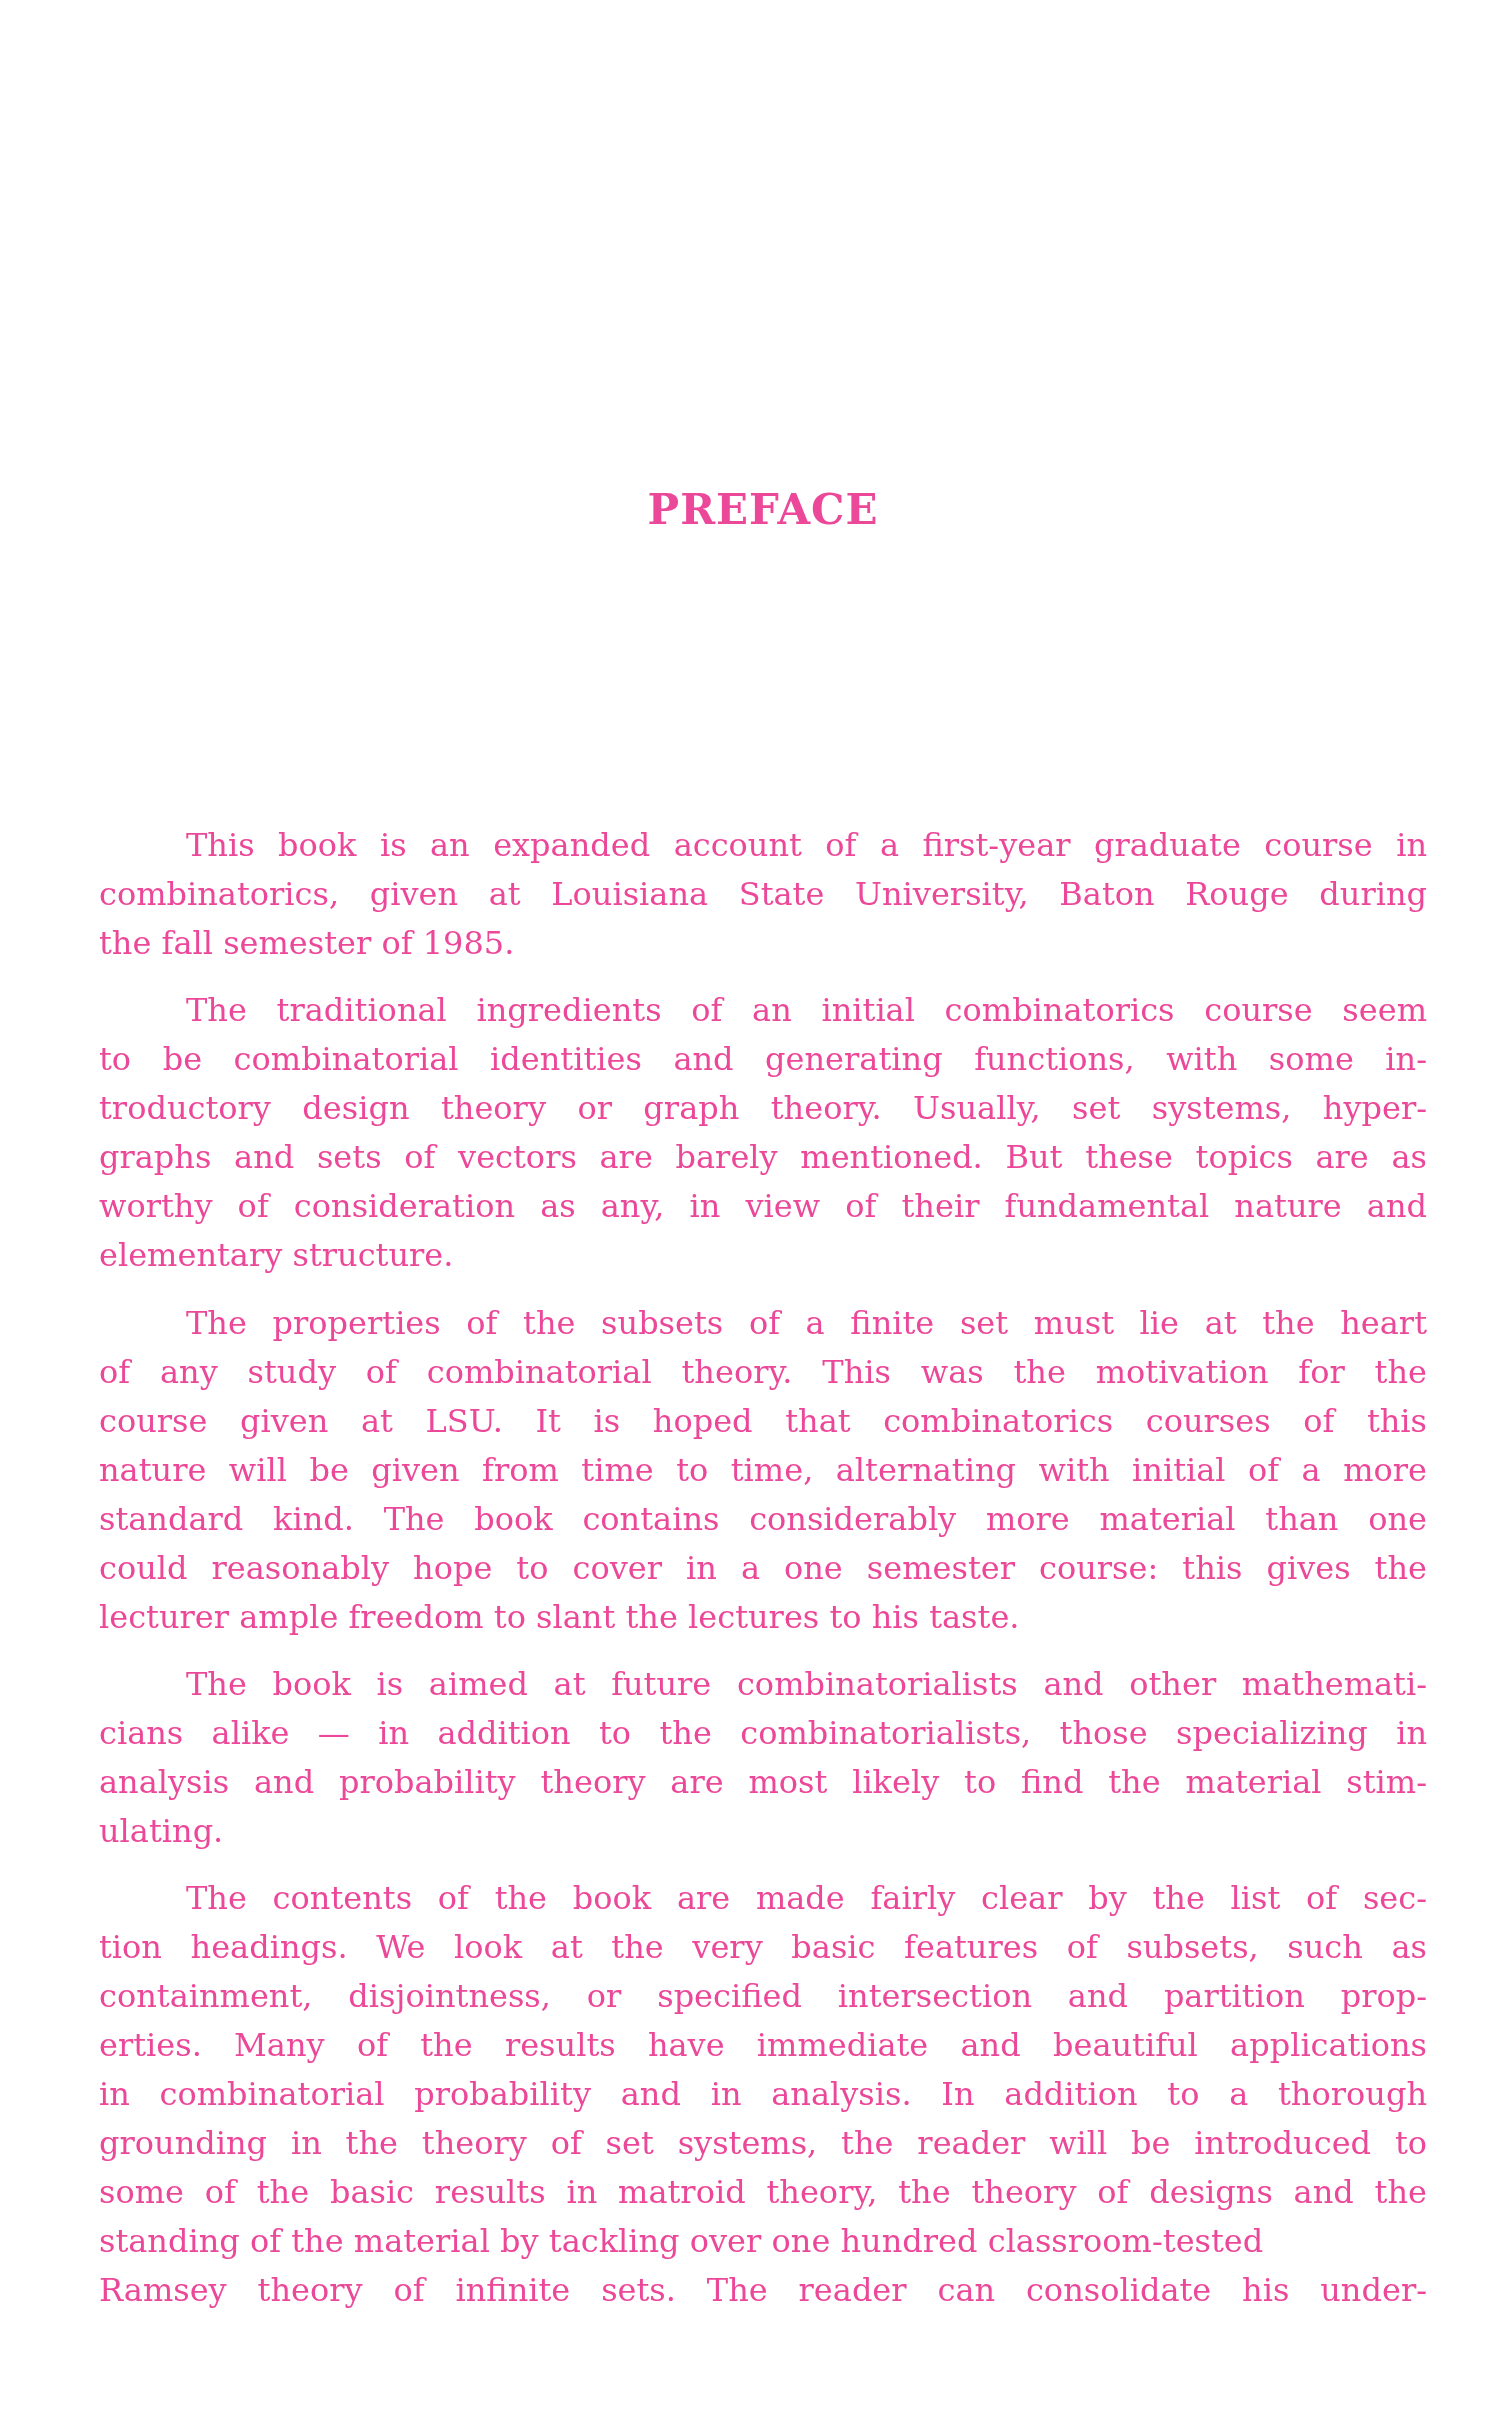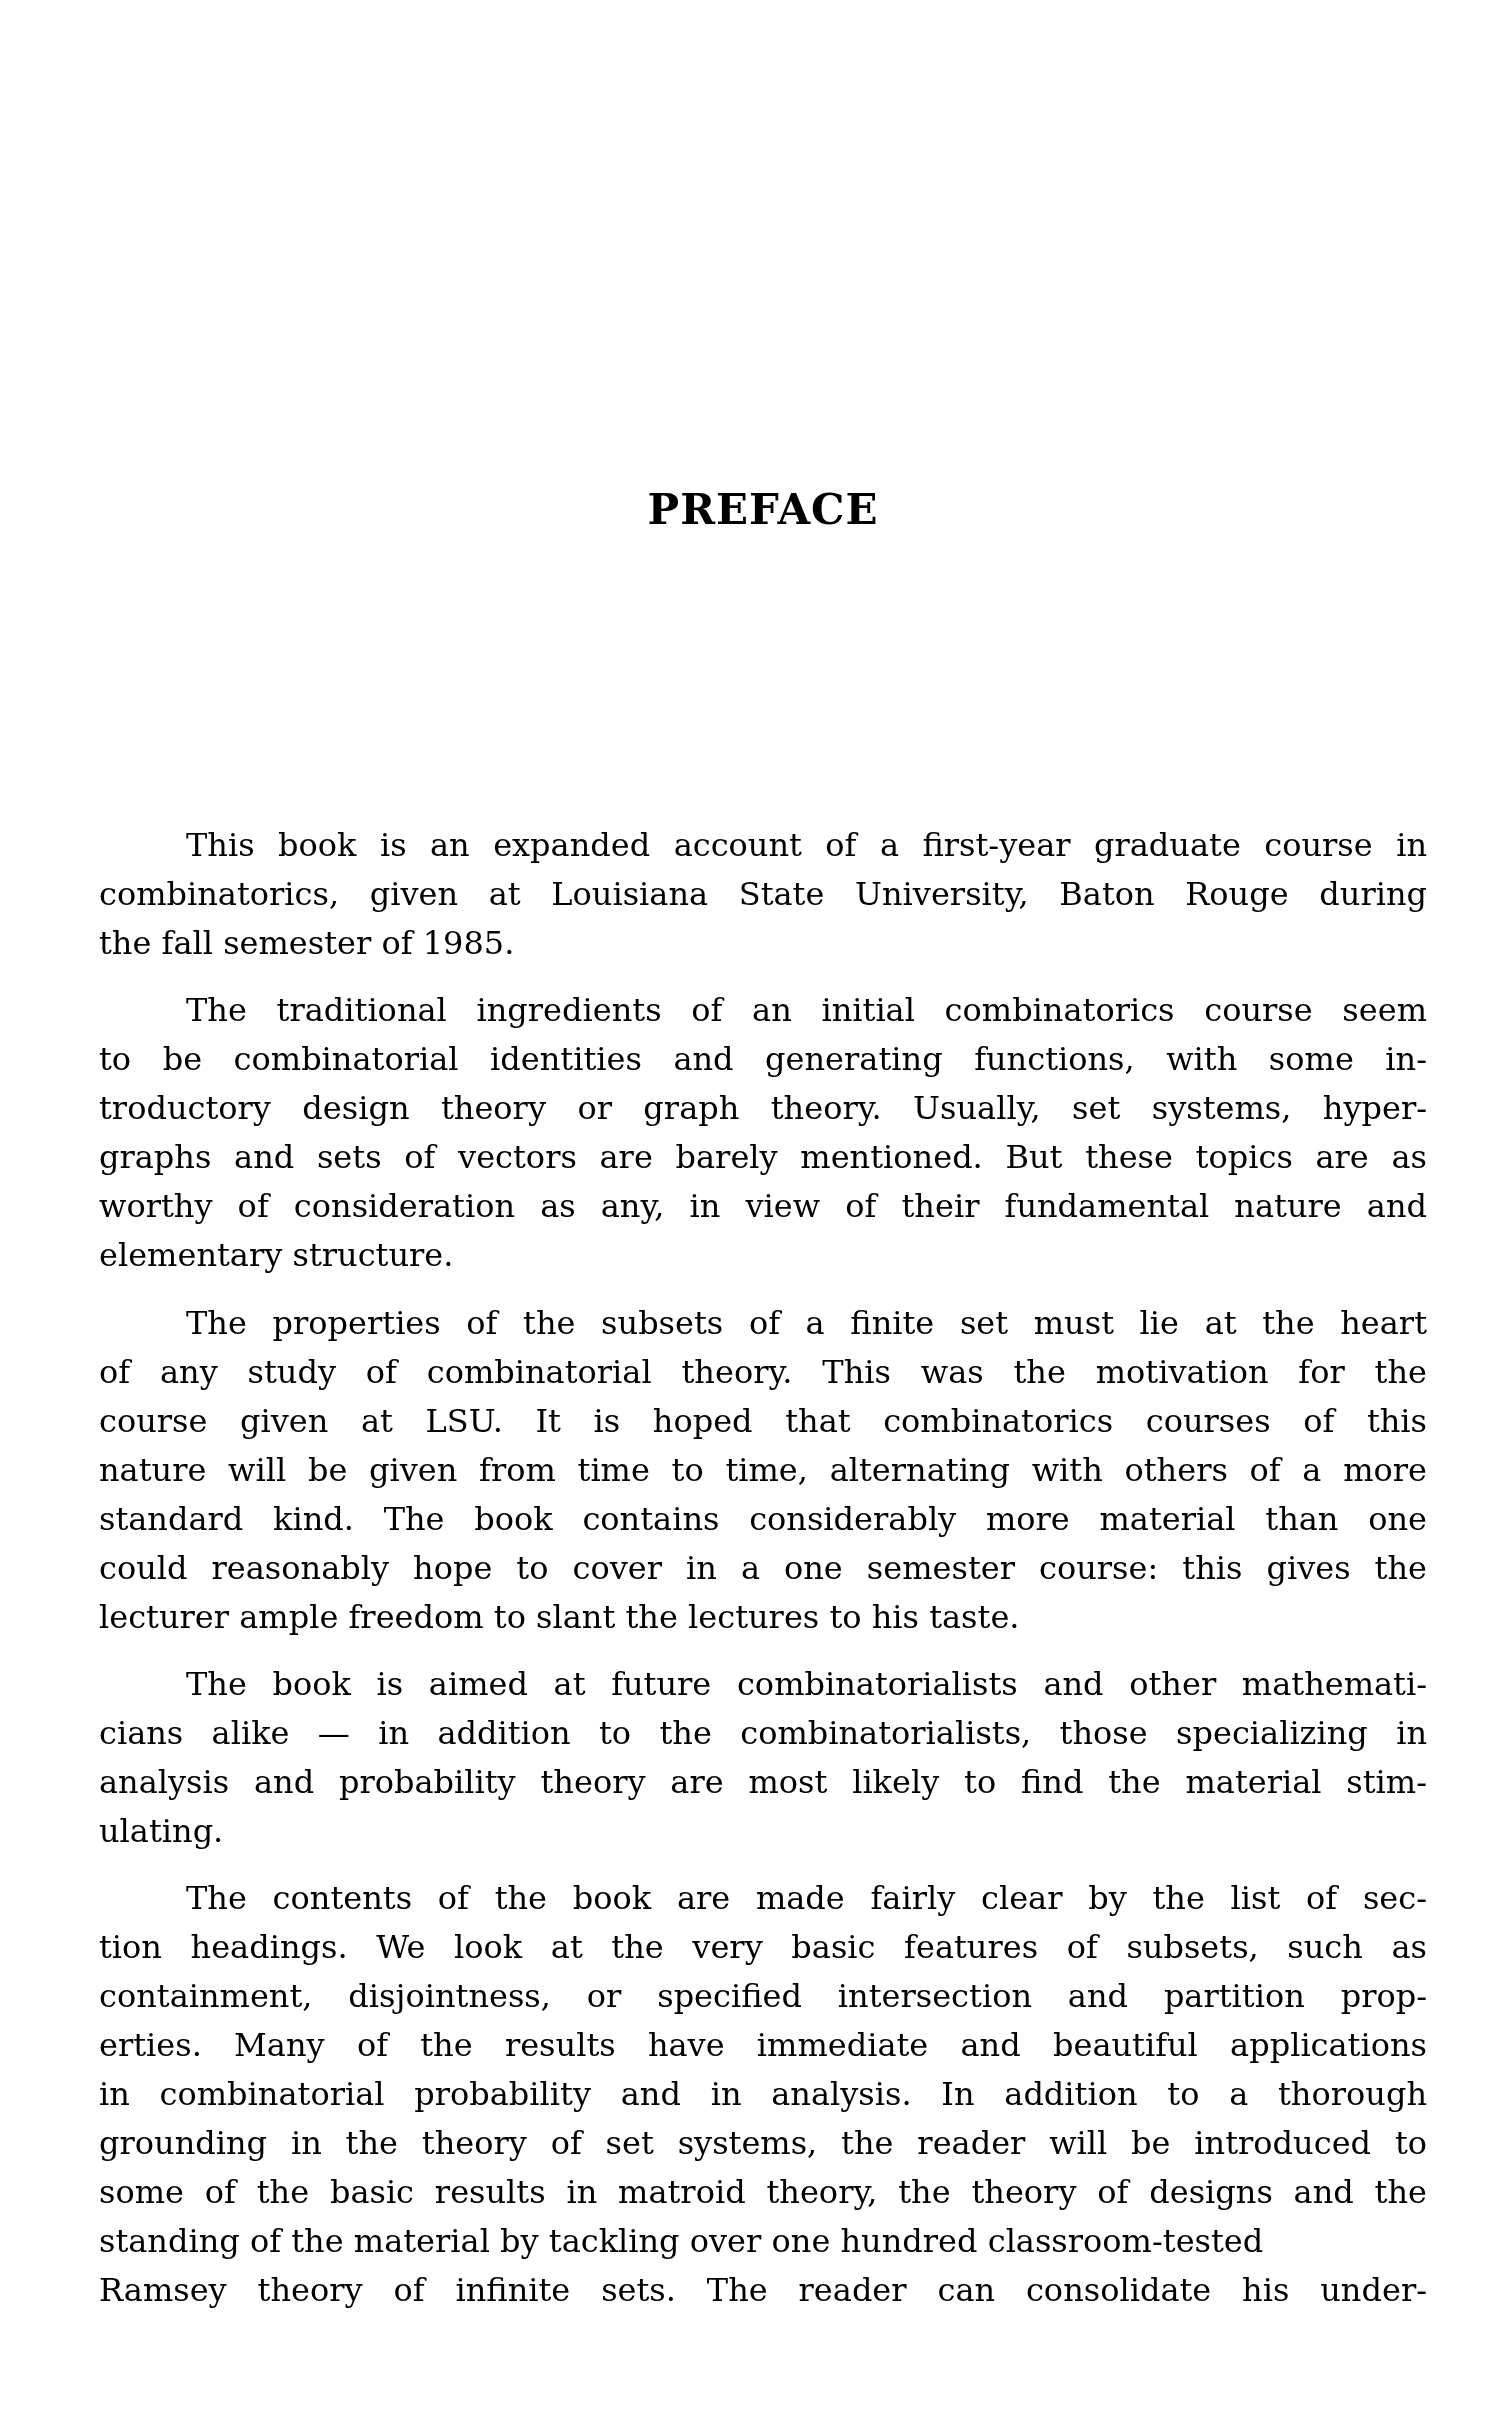--- a/index.html
+++ b/index.html
@@ -55,41 +55,41 @@
   .line.last {
     text-align-last: left;
   }
   .line.first {
     text-indent: 87px;
   }
 </style>
 </head>
 <body>
 
-<div class="page" style="background: rgb(255, 255, 255); color: #000000;">
+<div class="page" style="background: rgb(255, 255, 255); color: #ec4899;">
   <h1 class="title">PREFACE</h1>
   <div class="body-text" id="preface-body">
       <div class="para">
         <div class="line first">This book is an expanded account of a first-year graduate course in</div>
         <div class="line">combinatorics, given at Louisiana State University, Baton Rouge during</div>
         <div class="line last">the fall semester of 1985.</div>
       </div>
       <div class="para">
         <div class="line first">The traditional ingredients of an initial combinatorics course seem</div>
         <div class="line">to be combinatorial identities and generating functions, with some in-</div>
         <div class="line">troductory design theory or graph theory. Usually, set systems, hyper-</div>
         <div class="line">graphs and sets of vectors are barely mentioned. But these topics are as</div>
         <div class="line">worthy of consideration as any, in view of their fundamental nature and</div>
         <div class="line last">elementary structure.</div>
       </div>
       <div class="para">
         <div class="line first">The properties of the subsets of a finite set must lie at the heart</div>
         <div class="line">of any study of combinatorial theory. This was the motivation for the</div>
         <div class="line">course given at LSU. It is hoped that combinatorics courses of this</div>
-        <div class="line">nature will be given from time to time, alternating with others of a more</div>
+        <div class="line">nature will be given from time to time, alternating with initial of a more</div>
         <div class="line">standard kind. The book contains considerably more material than one</div>
         <div class="line">could reasonably hope to cover in a one semester course: this gives the</div>
         <div class="line last">lecturer ample freedom to slant the lectures to his taste.</div>
       </div>
       <div class="para">
         <div class="line first">The book is aimed at future combinatorialists and other mathemati-</div>
         <div class="line">cians alike — in addition to the combinatorialists, those specializing in</div>
         <div class="line">analysis and probability theory are most likely to find the material stim-</div>
         <div class="line last">ulating.</div>
       </div>

